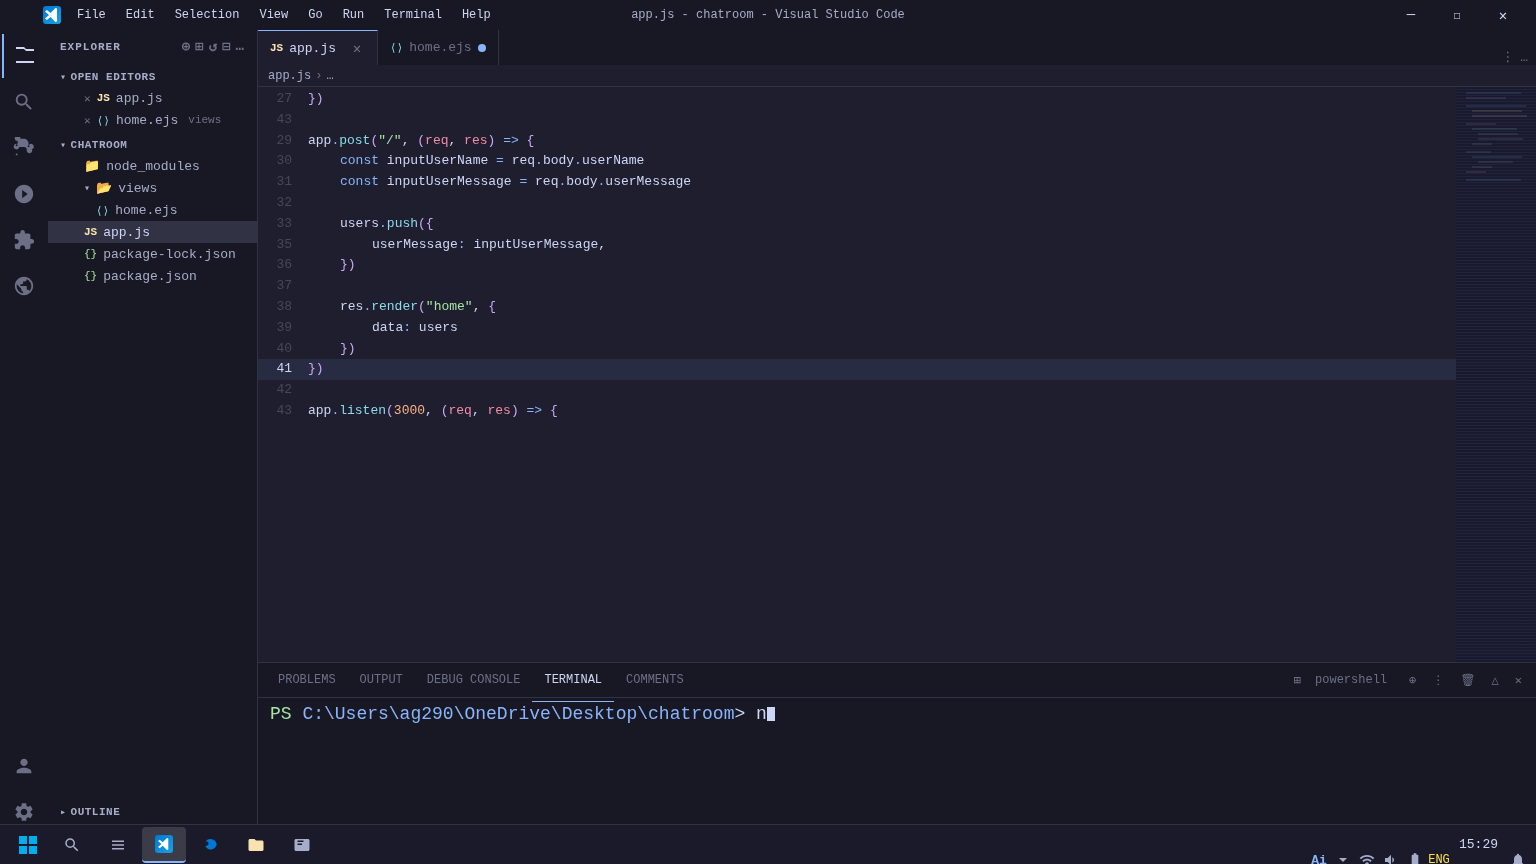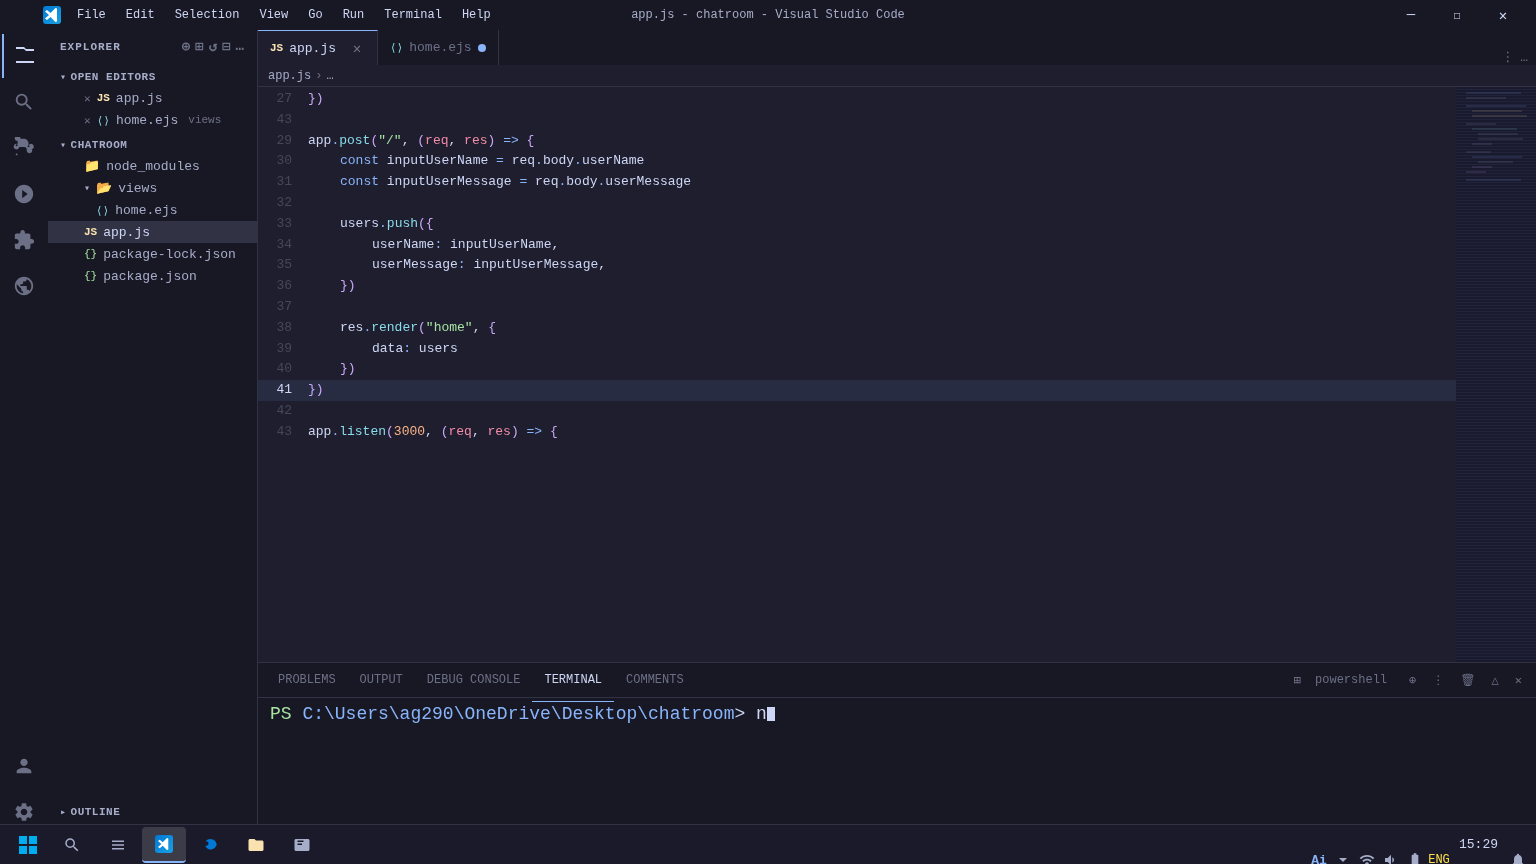--- a/index.html
+++ b/index.html
@@ -660,24 +660,20 @@
             <div class="code-line">
               <span class="line-num">32</span>
               <span class="code-text"> </span>
             </div>
 
             <div class="code-line">
               <span class="line-num">33</span>
               <span class="code-text"><span style="display:inline-block;width:32px;"></span><span class="var">users</span><span class="op">.</span><span class="fn">push</span><span class="paren">({</span></span>
             </div>
 
-            <div class="code-line">
-              <span class="line-num">34</span>
-              <span class="code-text"><span style="display:inline-block;width:64px;"></span><span class="var">userName</span><span class="op">:</span><span class="var"> inputUserName,</span></span>
-            </div>
 
             <div class="code-line">
               <span class="line-num">35</span>
               <span class="code-text"><span style="display:inline-block;width:64px;"></span><span class="var">userMessage</span><span class="op">:</span><span class="var"> inputUserMessage,</span></span>
             </div>
 
             <div class="code-line">
               <span class="line-num">36</span>
               <span class="code-text"><span style="display:inline-block;width:32px;"></span><span class="paren">})</span></span>
             </div>

